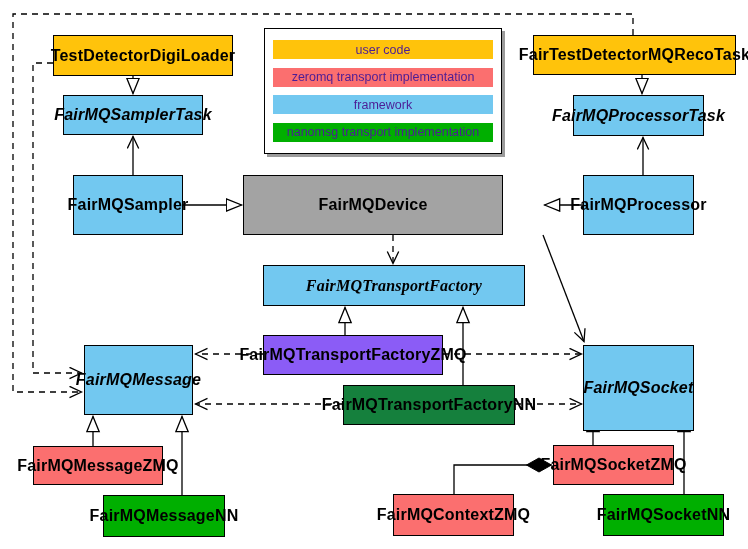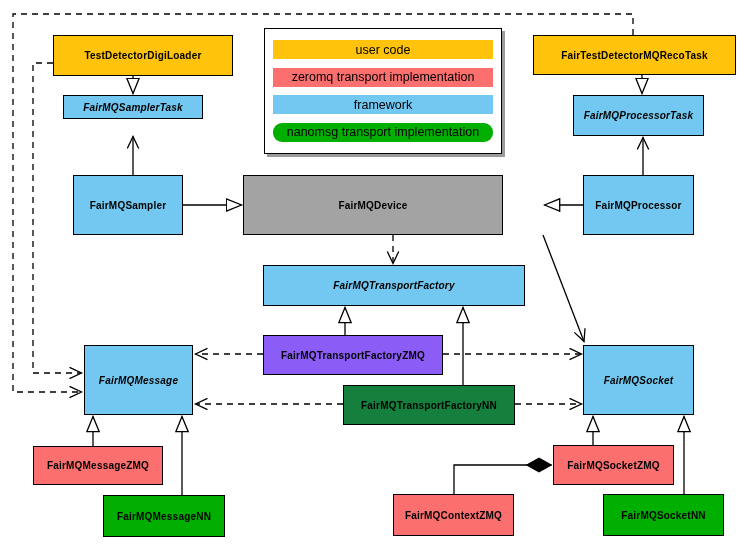--- a/index.html
+++ b/index.html
@@ -18,21 +18,21 @@
   }
   .edge { fill: none; stroke: #000000; stroke-width: 1.3px; }
   .edge.dashed { stroke-dasharray: 6 5; }
   .node {
     position: absolute;
     box-sizing: border-box;
     border: 1.5px solid #000000;
     display: flex;
     align-items: center;
     justify-content: center;
-    font-size: 10px;
+    font-size: 16px;
     font-weight: 700;
     color: #000000;
     white-space: nowrap;
     letter-spacing: 0.2px;
   }
   .node.abstract { font-style: italic; }
   .legend {
     position: absolute;
     left: 264px; top: 28px;
     width: 238px; height: 126px;
@@ -46,21 +46,21 @@
     align-items: center;
     padding: 3px 0;
   }
   .legend-item {
     width: 220px; height: 19px;
     display: flex;
     align-items: center;
     justify-content: center;
     font-size: 12.5px;
     font-weight: 400;
-    color: #000000;
+    color: #4c1d95;
     white-space: nowrap;
   }
 </style>
 </head>
 <body>
 
 <div id="canvas">
 
   <svg id="edges-svg" width="748" height="549" viewBox="0 0 748 549" xmlns="http://www.w3.org/2000/svg">
     <defs>
@@ -93,37 +93,37 @@
       <path d="M343,404 L195.5,404" class="edge dashed" marker-end="url(#vee)"></path>
       <path d="M515,404 L581.5,404" class="edge dashed" marker-end="url(#vee)"></path>
       <path d="M53,63 L33,63 L33,373 L81.5,373" class="edge dashed" marker-end="url(#vee)"></path>
       <path d="M633,35 L633,14 L13,14 L13,392 L81.5,392" class="edge dashed" marker-end="url(#vee)"></path>
       <path d="M454,494 L454,465 L551.5,465" class="edge solid" marker-end="url(#diamond)"></path>
     </svg>
 
   <div id="nodes-layer">
       <div class="node" style="left: 53px; top: 35px; width: 180px; height: 41px; background-color: rgb(255, 195, 11);">TestDetectorDigiLoader</div>
       <div class="node" style="left: 533px; top: 35px; width: 203px; height: 40px; background-color: rgb(255, 195, 11);">FairTestDetectorMQRecoTask</div>
-      <div class="node abstract" style="left: 63px; top: 95px; width: 140px; height: 24px; background-color: rgb(114, 200, 240);">FairMQSamplerTask</div>
+      <div class="node abstract" style="left: 63px; top: 95px; width: 140px; height: 40px; background-color: rgb(114, 200, 240);">FairMQSamplerTask</div>
       <div class="node abstract" style="left: 573px; top: 95px; width: 131px; height: 41px; background-color: rgb(114, 200, 240);">FairMQProcessorTask</div>
       <div class="node" style="left: 73px; top: 175px; width: 110px; height: 60px; background-color: rgb(114, 200, 240);">FairMQSampler</div>
       <div class="node" style="left: 243px; top: 175px; width: 260px; height: 60px; background-color: #a3a3a3;">FairMQDevice</div>
       <div class="node" style="left: 583px; top: 175px; width: 111px; height: 60px; background-color: rgb(114, 200, 240);">FairMQProcessor</div>
-      <div class="node abstract" style="left: 263px; top: 265px; width: 262px; height: 41px; background-color: rgb(114, 200, 240);">FairMQTransportFactory</div>
+      <div class="node abstract" style="left: 263px; top: 265px; width: 262px; height: 41px; background-color: rgb(114, 200, 240); font-family: Liberation Serif, serif;">FairMQTransportFactory</div>
       <div class="node" style="left: 263px; top: 335px; width: 180px; height: 40px; background-color: #8b5cf6;">FairMQTransportFactoryZMQ</div>
       <div class="node" style="left: 343px; top: 385px; width: 172px; height: 40px; background-color: #15803d;">FairMQTransportFactoryNN</div>
       <div class="node abstract" style="left: 84px; top: 345px; width: 109px; height: 70px; background-color: rgb(114, 200, 240);">FairMQMessage</div>
-      <div class="node abstract" style="left: 583px; top: 345px; width: 111px; height: 70px; background-color: rgb(114, 200, 240);">FairMQSocket</div>
+      <div class="node abstract" style="left: 583px; top: 345px; width: 111px; height: 86px; background-color: rgb(114, 200, 240);">FairMQSocket</div>
       <div class="node" style="left: 33px; top: 446px; width: 130px; height: 39px; background-color: rgb(251, 111, 111);">FairMQMessageZMQ</div>
       <div class="node" style="left: 103px; top: 495px; width: 122px; height: 42px; background-color: rgb(0, 175, 0);">FairMQMessageNN</div>
       <div class="node" style="left: 393px; top: 494px; width: 121px; height: 42px; background-color: rgb(251, 111, 111);">FairMQContextZMQ</div>
       <div class="node" style="left: 553px; top: 445px; width: 121px; height: 40px; background-color: rgb(251, 111, 111);">FairMQSocketZMQ</div>
       <div class="node" style="left: 603px; top: 494px; width: 121px; height: 42px; background-color: rgb(0, 175, 0);">FairMQSocketNN</div>
     </div>
 
   <div class="legend">
     <div class="legend-item" style="background-color: rgb(255, 195, 11);">user code</div>
     <div class="legend-item" style="background-color: rgb(251, 111, 111);">zeromq transport implementation</div>
     <div class="legend-item" style="background-color: rgb(114, 200, 240);">framework</div>
-    <div class="legend-item" style="background-color: rgb(0, 175, 0); border-radius: 9px;">nanomsg transport implementation</div>
+    <div class="legend-item" style="background-color: rgb(0, 175, 0);">nanomsg transport implementation</div>
   </div>
 
 </div>
 
 </body></html>

